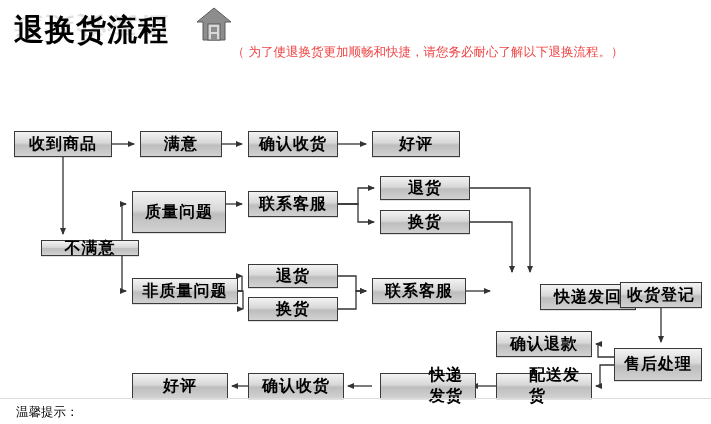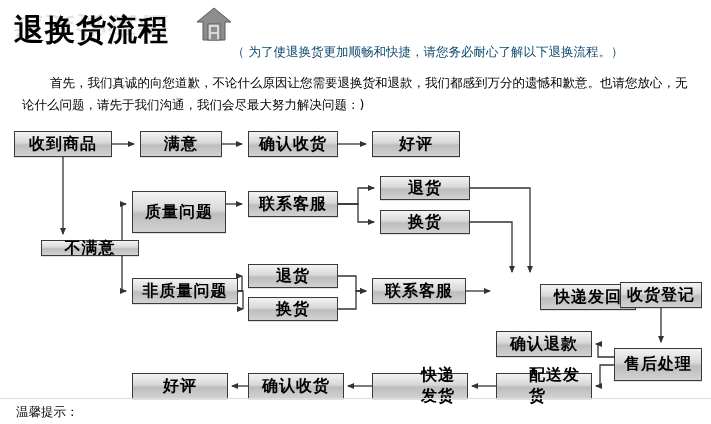--- a/index.html
+++ b/index.html
@@ -25,21 +25,21 @@
     letter-spacing:1px;
     color:#c9c9c9;
     transform:scaleY(-0.75);
     transform-origin:top left;
     opacity:.55;
     pointer-events:none;
   }
   .house-icon{position:absolute;left:196px;top:6px;}
   .header-note{
     position:absolute;left:232px;top:44px;
-    font-size:12.5px;color:#0c4a6e;white-space:nowrap;
+    font-size:12.5px;color:#ef4444;white-space:nowrap;
   }
   .para{
     position:absolute;left:22px;top:72px;width:672px;
     font-size:12.5px;color:#000;line-height:22px;text-indent:28px;
   }
 
   
   .box{
     position:absolute;
     box-sizing:border-box;
@@ -72,21 +72,20 @@
   <span class="house-icon">
     <svg width="36" height="40" viewBox="0 0 36 40">
       <polygon points="18,2 35,16 29,16 29,34 7,34 7,16 1,16" fill="#8d8d8d" stroke="#5a5a5a" stroke-width="1"></polygon>
       <rect x="12" y="18" width="12" height="16" fill="#d8d8d8" stroke="#5a5a5a" stroke-width="1"></rect>
       <rect x="15" y="21" width="6" height="5" fill="#8d8d8d"></rect>
       <rect x="15" y="28" width="6" height="6" fill="#8d8d8d"></rect>
     </svg>
   </span>
 
   <div class="header-note">（ 为了使退换货更加顺畅和快捷，请您务必耐心了解以下退换流程。）</div>
-  <div class="para">首先，我们真诚的向您道歉，不论什么原因让您需要退换货和退款，我们都感到万分的遗憾和歉意。也请您放心，无论什么问题，请先于我们沟通，我们会尽最大努力解决问题：)</div>
 
   <svg class="lines">
     <defs>
       <marker id="ah" markerWidth="7" markerHeight="7" refX="6" refY="3" orient="auto" markerUnits="userSpaceOnUse">
         <path d="M0,0 L7,3 L0,6 z" fill="#333"></path>
       </marker>
     </defs>
     <g stroke="#333" stroke-width="1.3" fill="none" marker-end="url(#ah)">
 
       <path d="M112,144 L134,144"></path>
@@ -143,20 +142,20 @@
       <div class="box" style="left: 14px; top: 240px; width: 98px; height: 16px; margin-left: 27px;">不满意</div>
       <div class="box" style="left: 132px; top: 278px; width: 106px; height: 26px;">非质量问题</div>
       <div class="box" style="left: 248px; top: 264px; width: 90px; height: 24px;">退货</div>
       <div class="box" style="left: 248px; top: 297px; width: 90px; height: 24px;">换货</div>
       <div class="box" style="left: 372px; top: 278px; width: 94px; height: 26px;">联系客服</div>
       <div class="box" style="left: 496px; top: 284px; width: 96px; height: 26px; margin-left: 44px;">快递发回</div>
       <div class="box" style="left: 620px; top: 282px; width: 82px; height: 26px;">收货登记</div>
       <div class="box" style="left: 496px; top: 331px; width: 96px; height: 26px;">确认退款</div>
       <div class="box" style="left: 614px; top: 348px; width: 88px; height: 33px;">售后处理</div>
       <div class="box" style="left: 496px; top: 373px; width: 96px; height: 26px; padding-left: 32px;">配送发货</div>
-      <div class="box" style="left: 372px; top: 373px; width: 96px; height: 26px; padding-left: 48px;">快递发货</div>
+      <div class="box" style="left: 380px; top: 373px; width: 96px; height: 26px; padding-left: 48px;">快递发货</div>
       <div class="box" style="left: 248px; top: 373px; width: 96px; height: 26px;">确认收货</div>
       <div class="box" style="left: 132px; top: 373px; width: 96px; height: 26px;">好评</div>
     </div>
 
   <div class="hr"></div>
   <div class="tip">温馨提示：</div>
 </div>
 
 </body></html>

